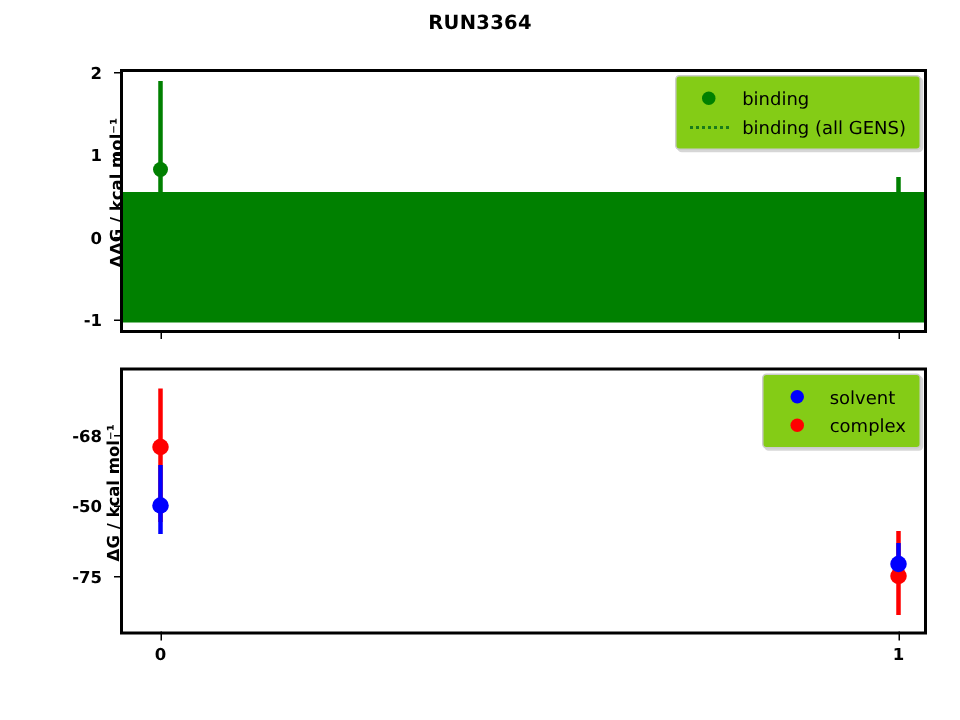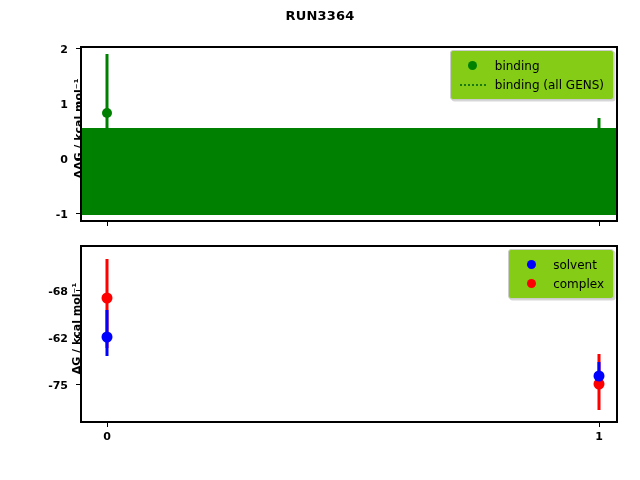--- a/index.html
+++ b/index.html
@@ -245,21 +245,21 @@
   </div>
 
   <div class="axes" id="axes-bottom">
 
     <div class="ylabel" id="ylabel-bottom">ΔG / kcal mol⁻¹</div>
 
     <div class="ytick" style="top:43px">
         <span class="yticklabel">-68</span>
       </div>
     <div class="ytick" style="top:90px">
-        <span class="yticklabel">-62</span>
+        <span class="yticklabel">-50</span>
       </div>
     <div class="ytick" style="top:137px">
         <span class="yticklabel">-75</span>
       </div>
 
     <div class="xtick" style="left:25px"></div>
     <div class="xtick" style="left:517px"></div>
     <span class="xticklabel" style="left:25px">0</span>
     <span class="xticklabel" style="left:517px">1</span>
 

